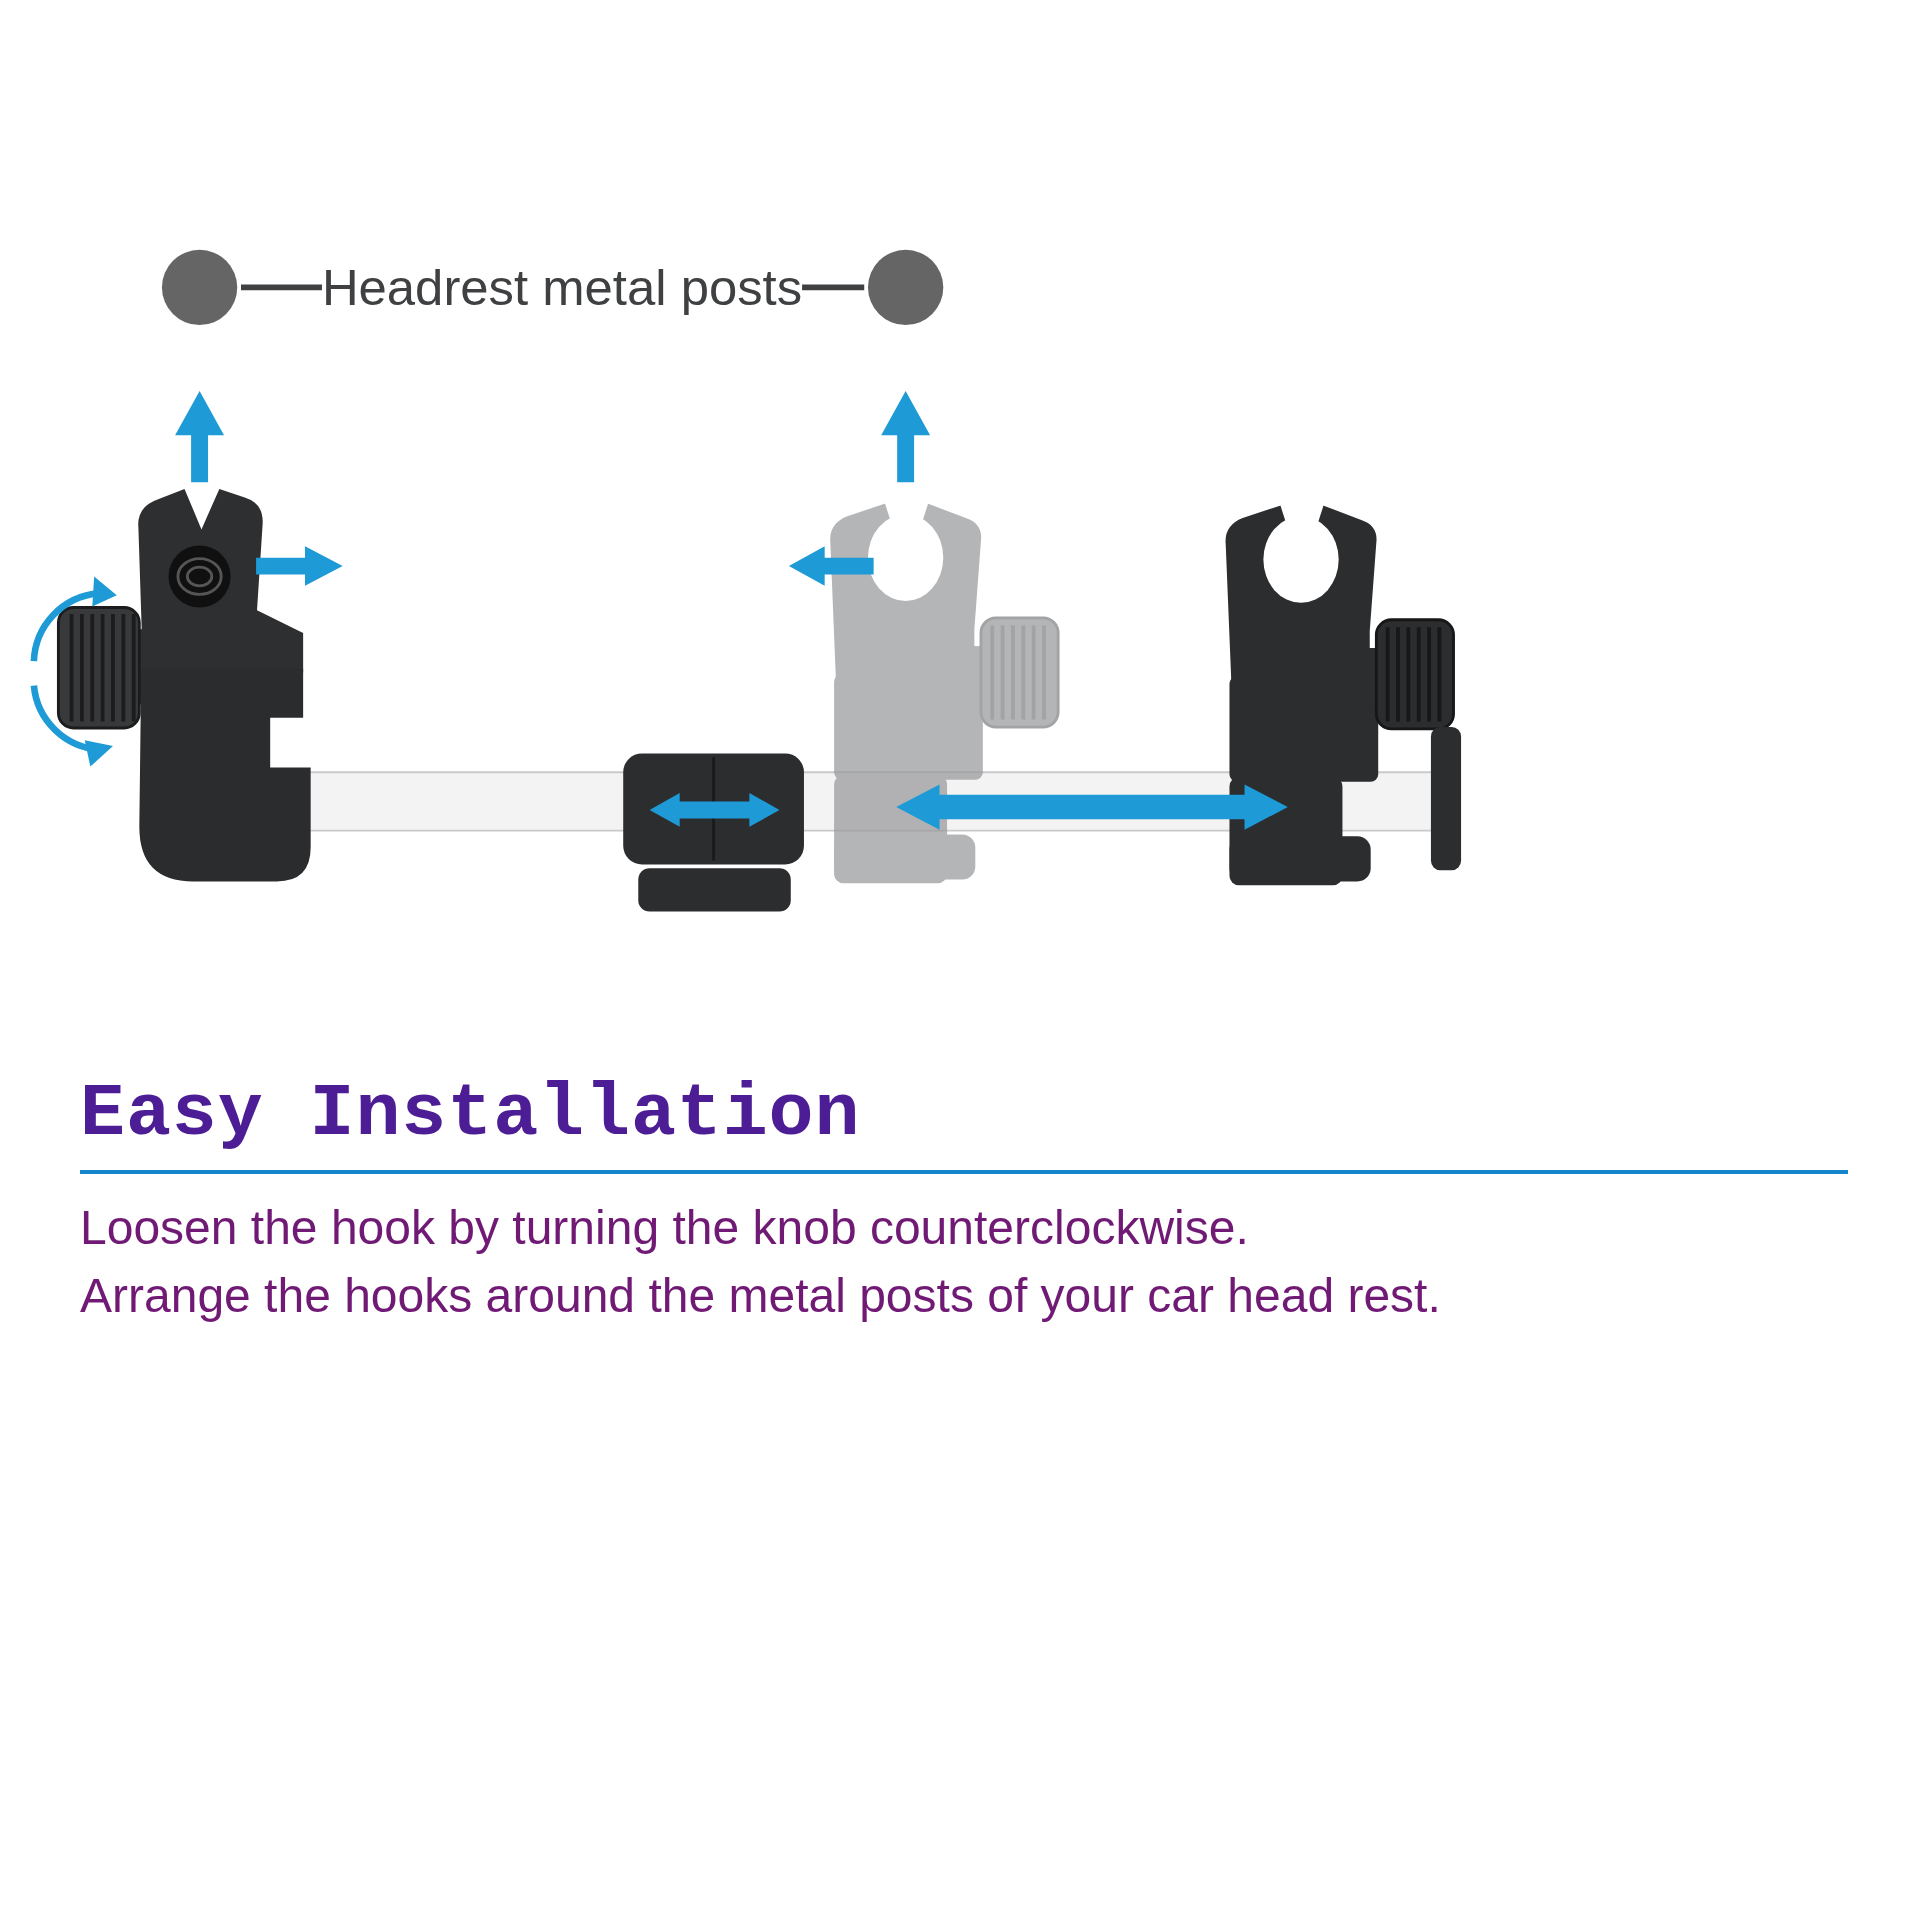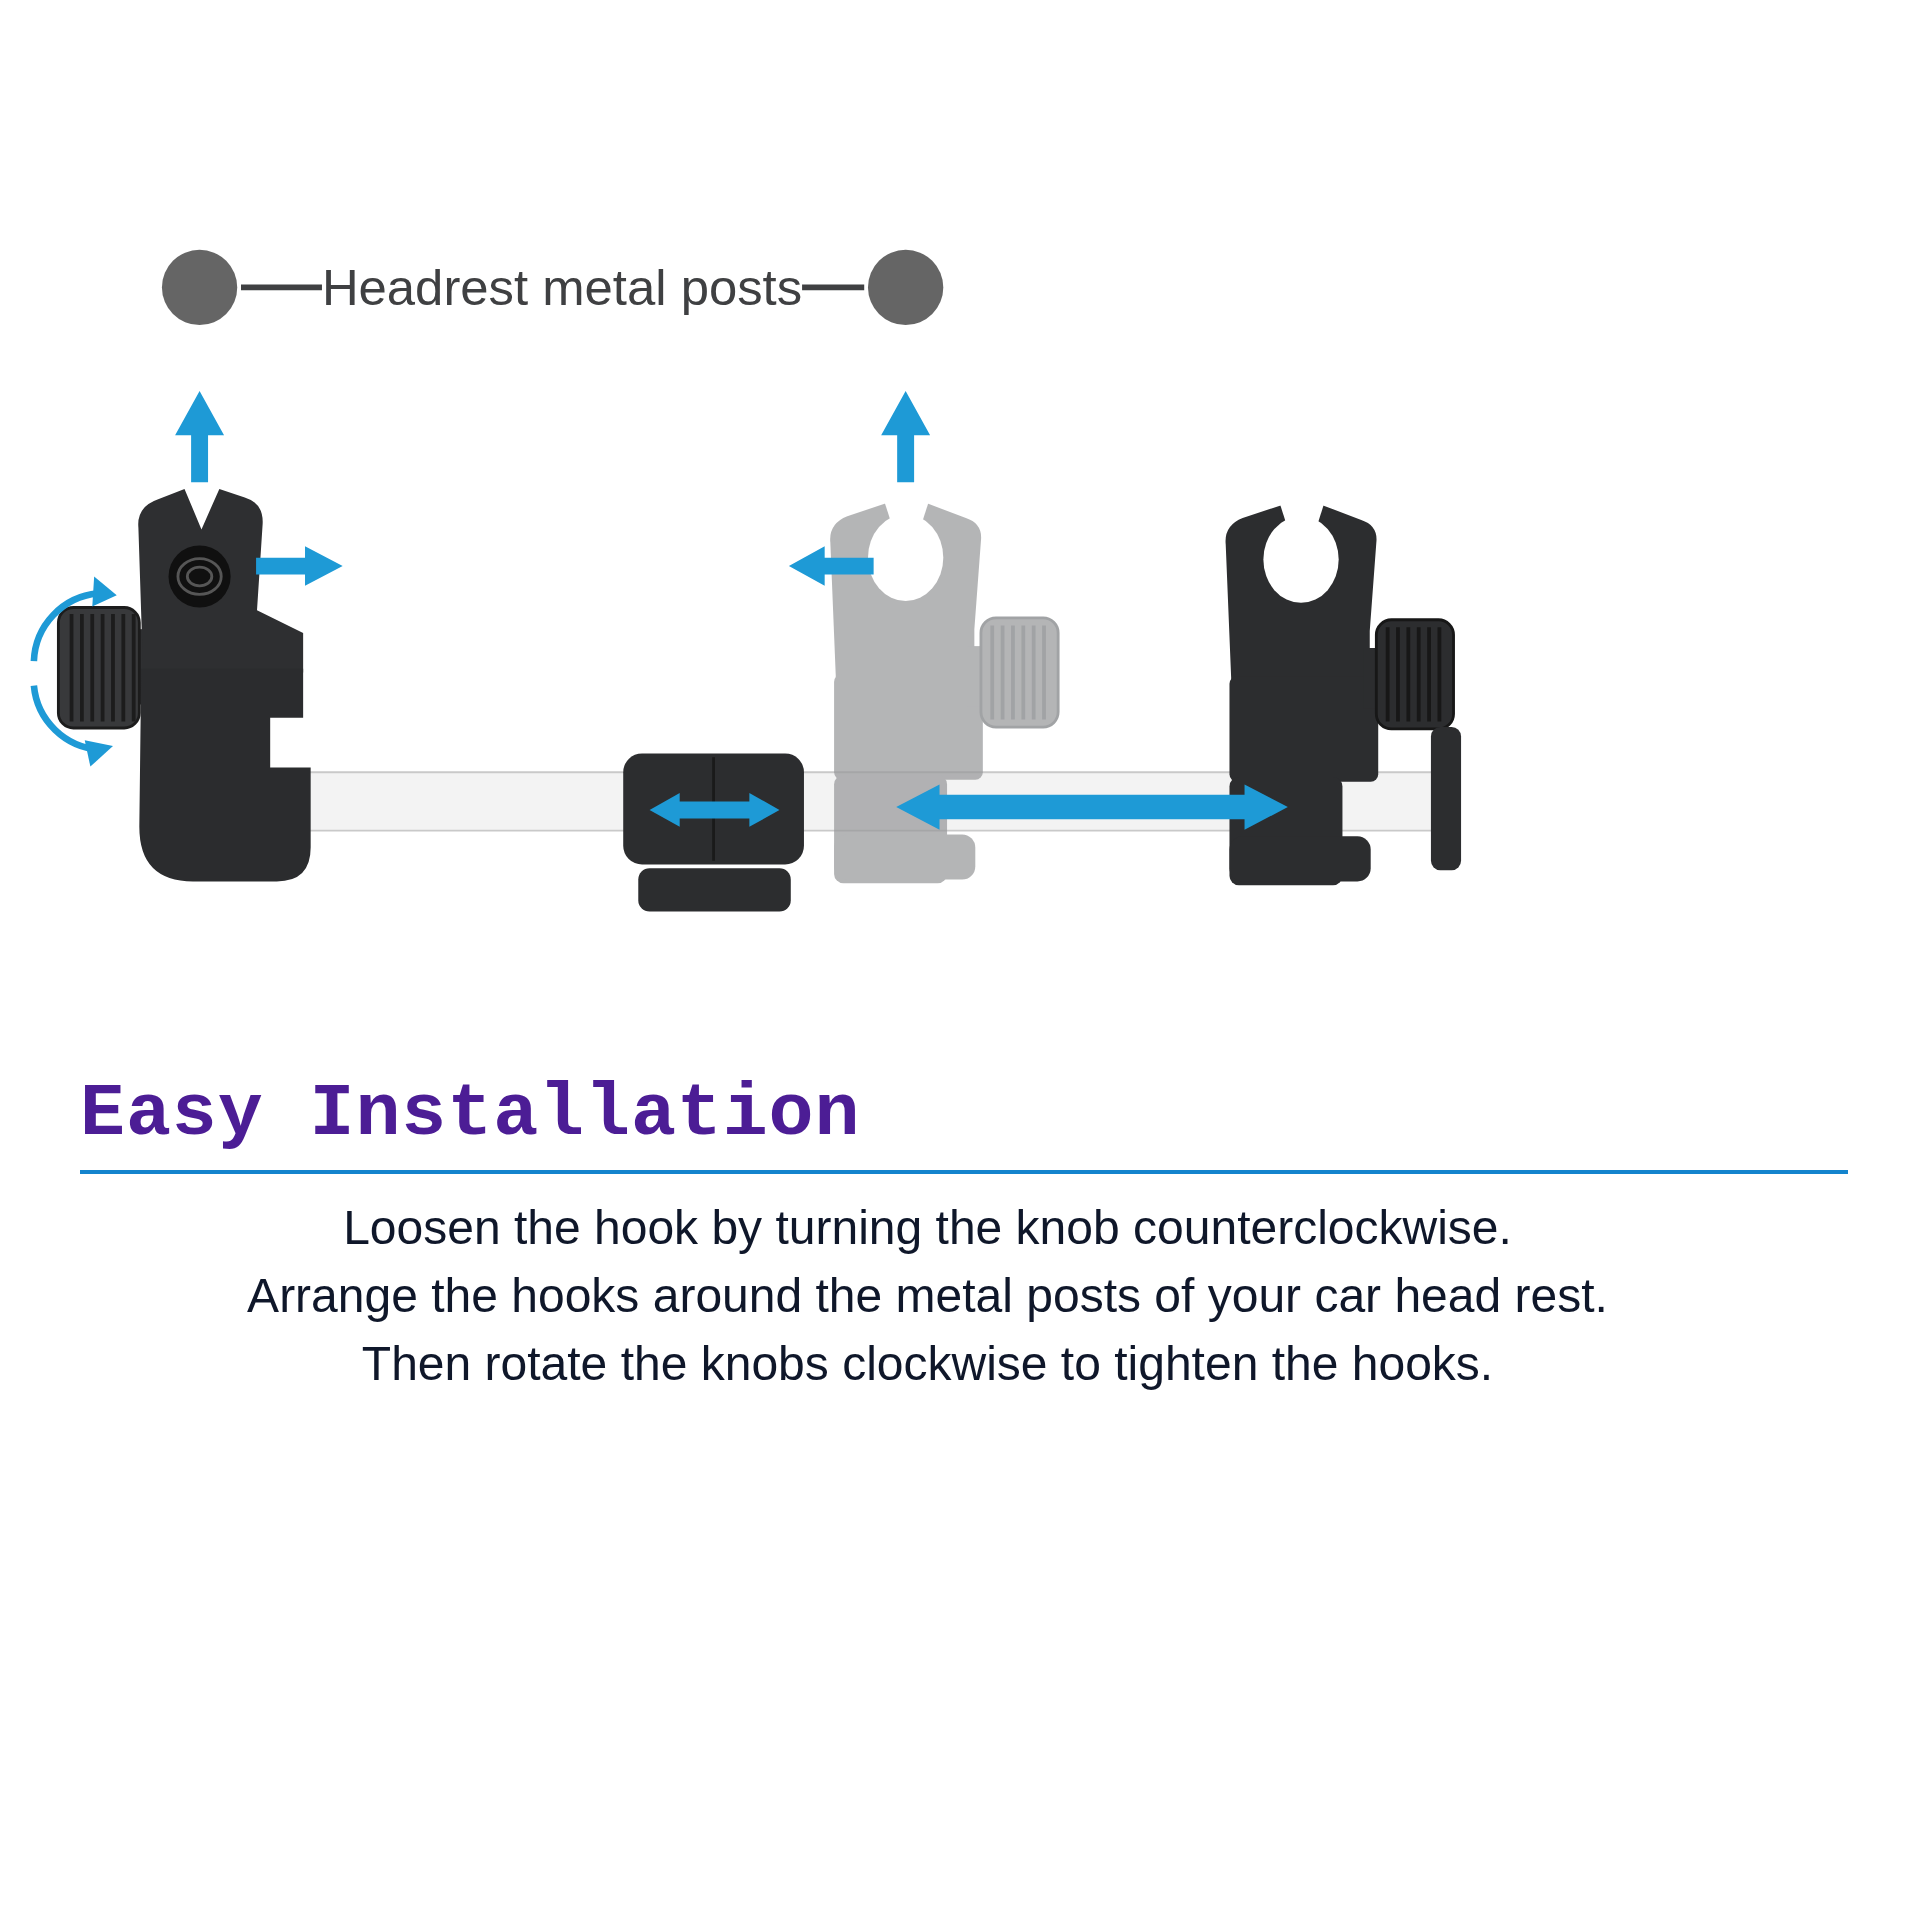--- a/index.html
+++ b/index.html
@@ -20,21 +20,21 @@
     font-size:75px;font-weight:bold;color:#4c1d95;
     letter-spacing:0.9px;
     font-family:Liberation Mono, monospace;
   }
   #divider{
     position:absolute;left:80px;top:1170px;
     width:1768px;height:3.8px;background:#1484cd;
   }
   #instructions{
     position:absolute;left:80px;top:1194px;width:1695px;
-    font-size:48px;line-height:68px;color:#0f172a;text-align:center;
+    font-size:48px;line-height:68px;color:#701a75;
   }
 </style>
 </head>
 <body>
 
 <div id="canvas">
 
   <svg id="diagram" width="1928" height="1055" viewBox="0 0 2048 1120" xmlns="http://www.w3.org/2000/svg">
 
     <defs>
@@ -101,17 +101,16 @@
     <path fill="#1e9ad6" d="M928,592 L876,592 L876,580 L838,601 L876,622 L876,610 L928,610 Z"></path>
     <path fill="#1e9ad6" d="M690,860 L722,842 L722,851 L796,851 L796,842 L828,860 L796,878 L796,869 L722,869 L722,878 Z"></path>
     <path fill="#1e9ad6" d="M952,857 L998,833 L998,844 L1322,844 L1322,833 L1368,857 L1322,881 L1322,870 L998,870 L998,881 Z"></path>
   </svg>
 
   <div id="title">Easy Installation</div>
   <div id="divider"></div>
   <div id="instructions">
     <div>Loosen the hook by turning the knob counterclockwise.</div>
     <div>Arrange the hooks around the metal posts of your car head rest.</div>
-    <div>Then rotate the knobs clockwise to tighten the hooks.</div>
   </div>
 
 </div>
 
 
 </body></html>

